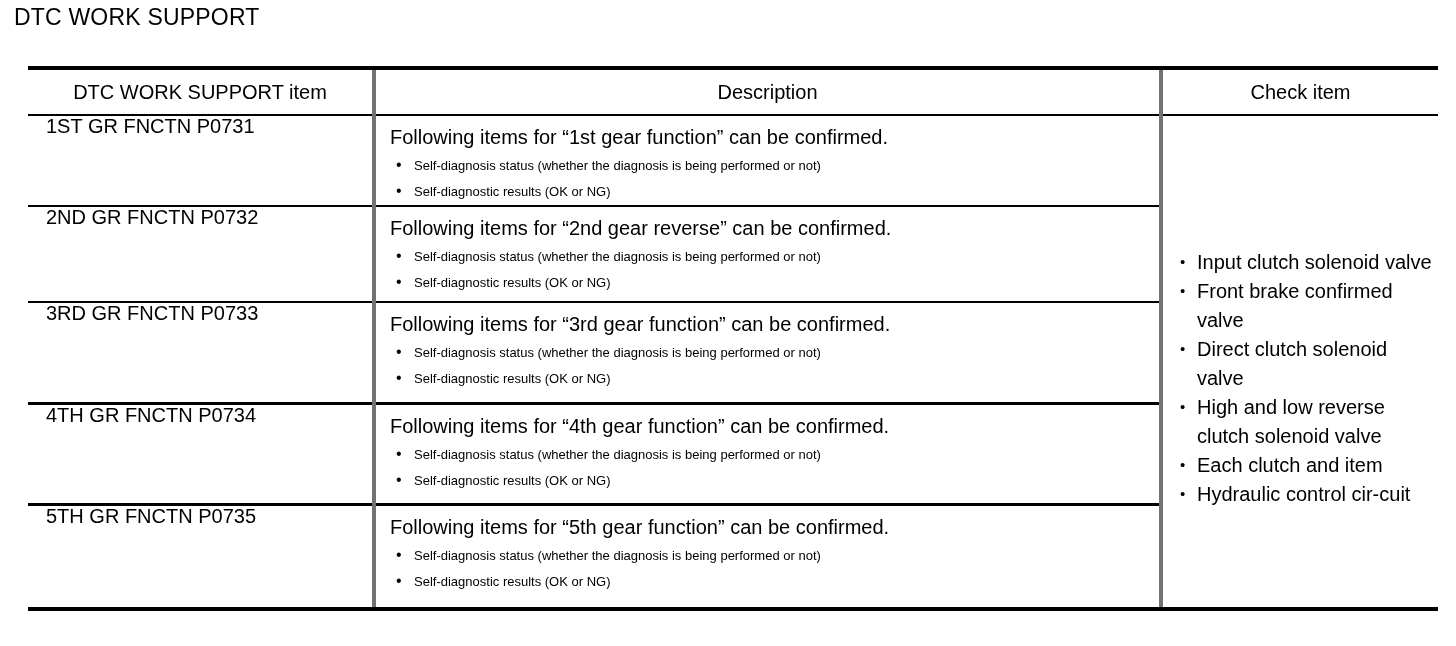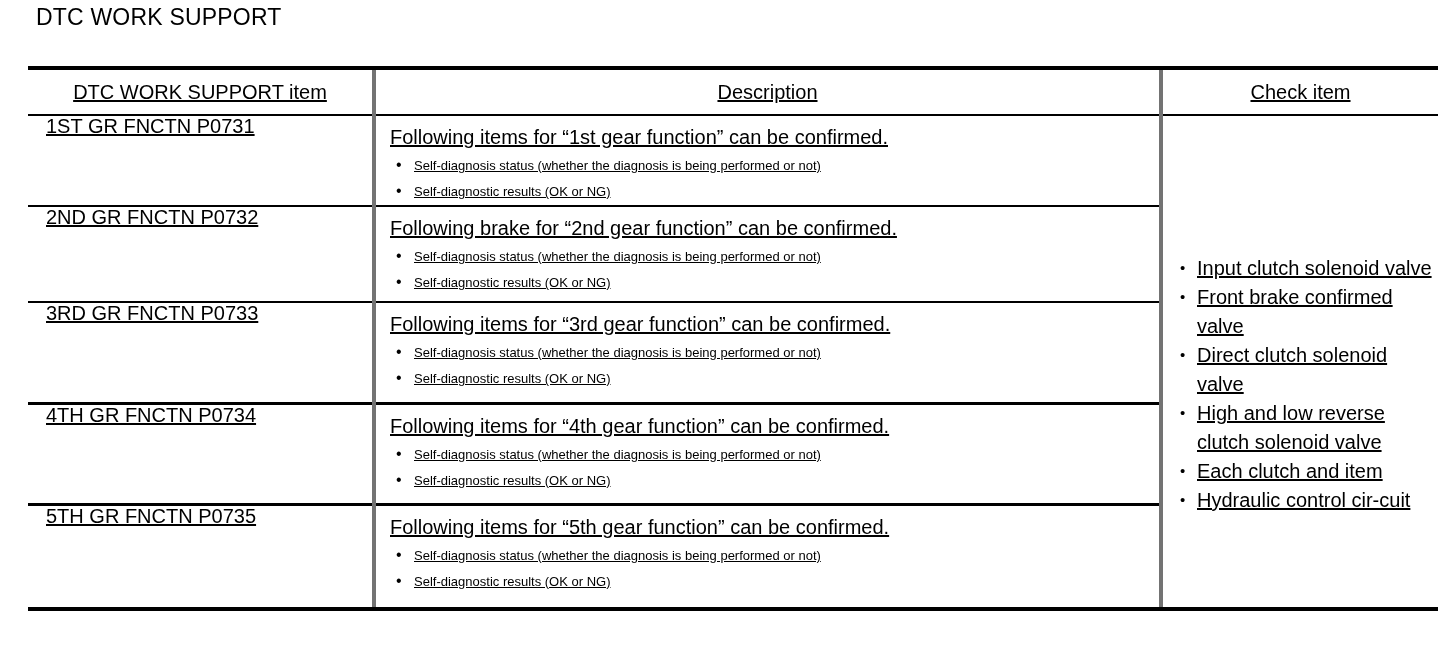--- a/index.html
+++ b/index.html
@@ -15,21 +15,21 @@
     -webkit-font-smoothing: none;
   }
   .page {
     position: relative;
     width: 1456px;
     height: 646px;
     overflow: hidden;
   }
   .page-title {
     position: absolute;
-    left: 36px;
+    left: 14px;
     top: 3px;
     font-size: 23px;
     line-height: 28px;
     letter-spacing: 0.2px;
     white-space: nowrap;
   }
   .table-wrap {
     position: absolute;
     left: 28px;
     top: 66px;
@@ -43,21 +43,20 @@
   table.dtc-table col.c-item    { width: 346px; }
   table.dtc-table col.c-desc    { width: 787px; }
   table.dtc-table col.c-check   { width: 277px; }
 
   table.dtc-table td, table.dtc-table th {
     padding: 0;
     margin: 0;
     vertical-align: top;
     font-weight: normal;
     text-align: left;
-    text-decoration: underline;
   }
 
   
   thead tr.header-row th {
     border-top: 4px solid #000;
     border-bottom: 2px solid #000;
     height: 44px;
     text-align: center;
     font-size: 20px;
     line-height: 44px;
@@ -75,21 +74,20 @@
     text-align: left;
     padding-left: 18px;
     white-space: nowrap;
   }
   tbody tr.body-row td.desc-cell {
     padding-left: 14px;
     padding-top: 9px;
   }
   tbody tr.body-row td.check-cell {
     padding-left: 12px;
-    padding-top: 6px;
   }
 
   
   tbody tr.body-row td.item-cell,
   tbody tr.body-row td.desc-cell {
     border-bottom: 2px solid #000;
   }
   tbody tr.body-row.thick-sep td.item-cell,
   tbody tr.body-row.thick-sep td.desc-cell {
     border-bottom: 3px solid #000;
@@ -213,21 +211,21 @@
               </ul>
             </div>
           </td>
         </tr>
 
         <tr class="body-row row-h2">
           <td class="item-cell">
             <span class="item-label">2ND GR FNCTN P0732</span>
           </td>
           <td class="desc-cell col-sep">
-            <p class="desc-lead">Following brake for “2nd gear function” can be confirmed.</p>
+            <p class="desc-lead">Following items for “2nd gear reverse” can be confirmed.</p>
             <ul class="desc-list">
               <li>Self-diagnosis status (whether the diagnosis is being performed or not)</li>
               <li>Self-diagnostic results (OK or NG)</li>
             </ul>
           </td>
         </tr>
 
         <tr class="body-row row-h3 thick-sep">
           <td class="item-cell">
             <span class="item-label">3RD GR FNCTN P0733</span>

